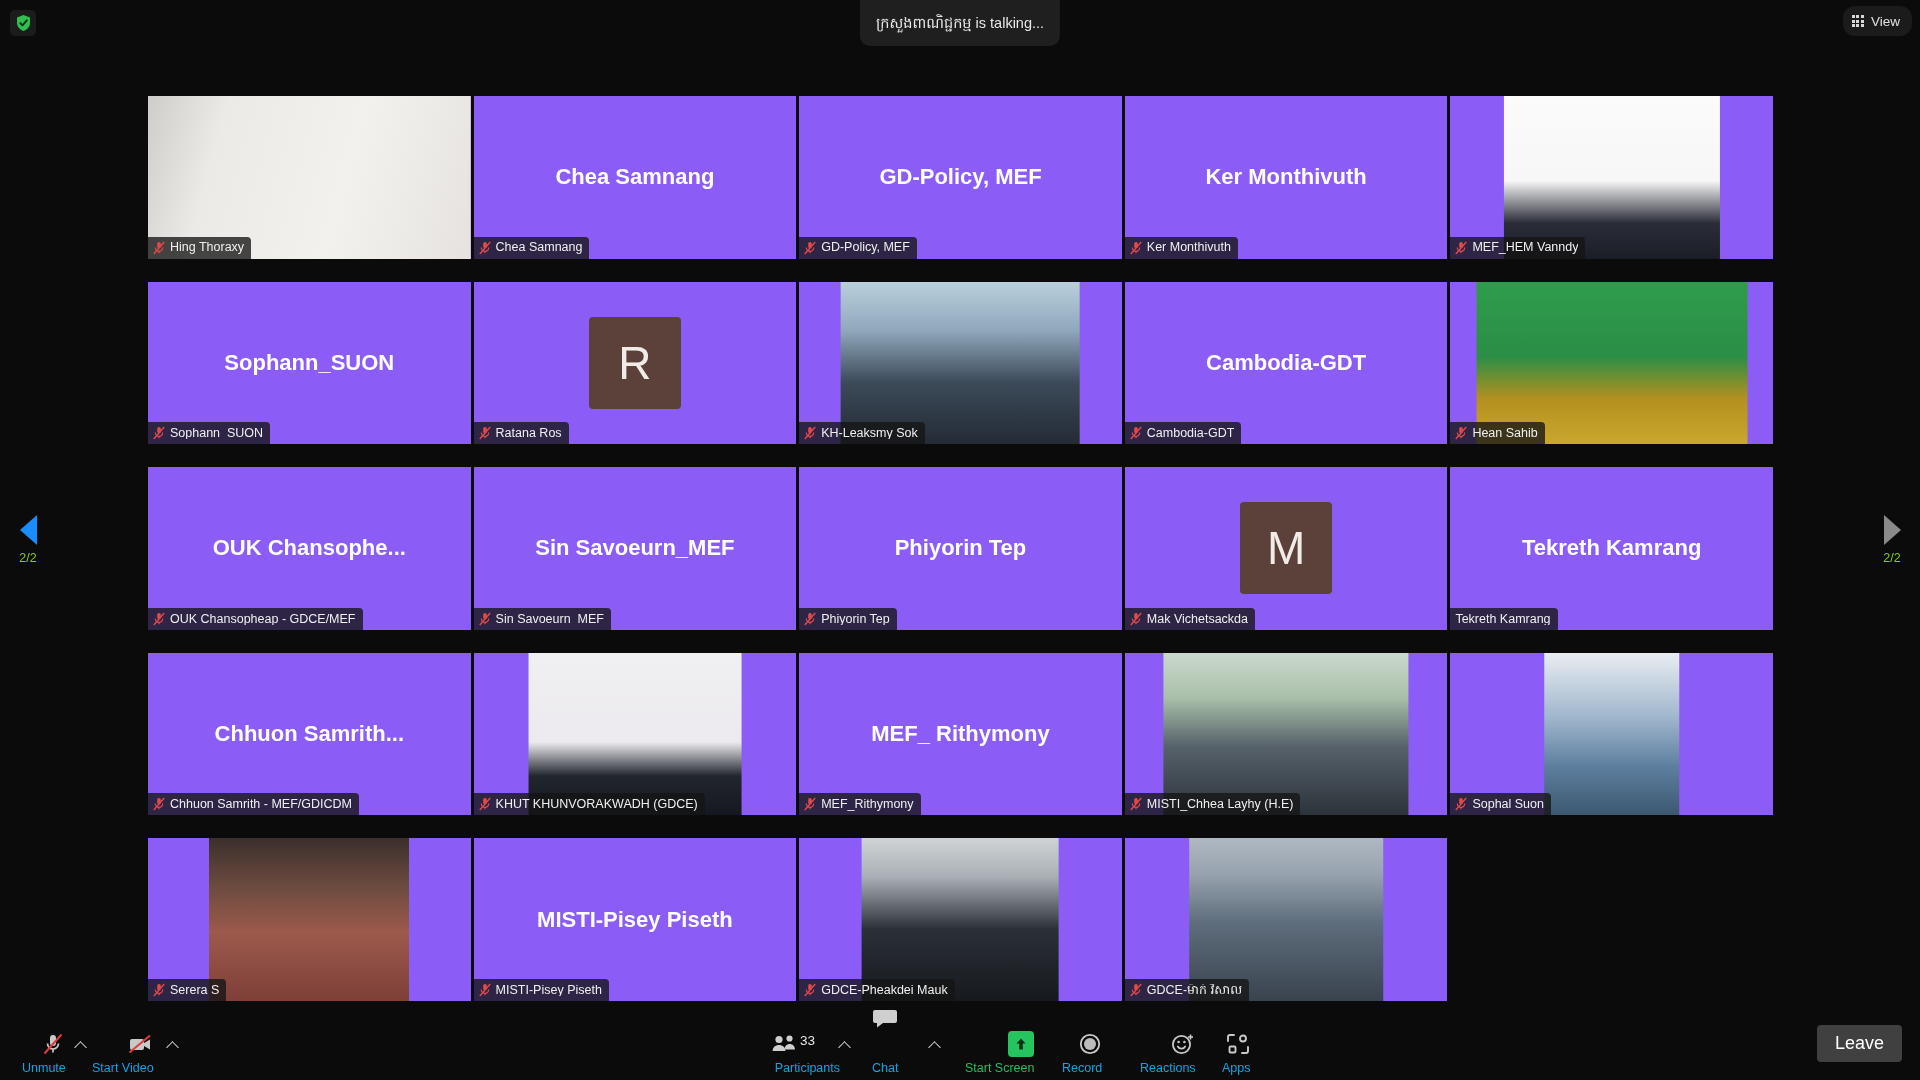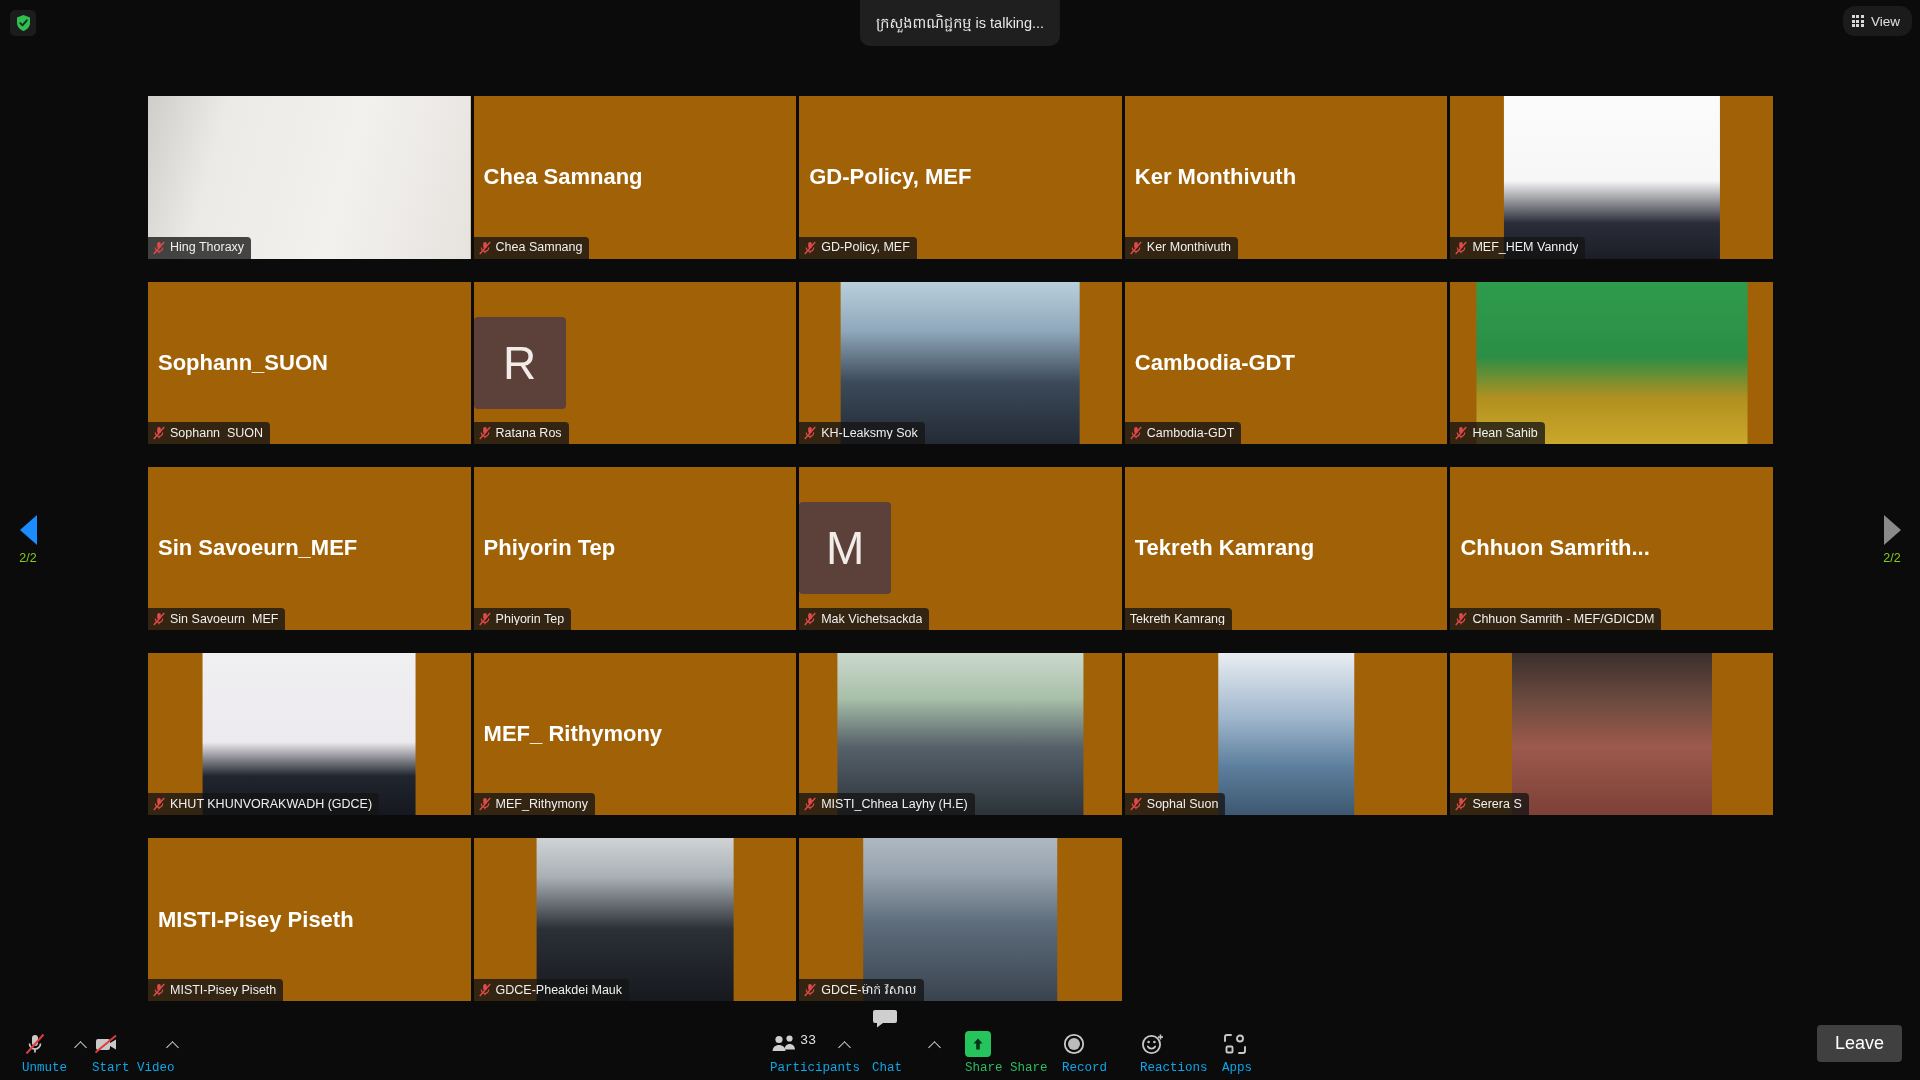--- a/index.html
+++ b/index.html
@@ -123,25 +123,25 @@
     height: 925px;
     display: grid;
     grid-template-columns: repeat(5, 1fr);
     grid-template-rows: repeat(5, 1fr);
     gap: 3px;
     z-index: 10;
   }
 
   .tile {
     position: relative;
-    background: #a16207;
+    background: #8b5cf6;
     overflow: hidden;
     display: flex;
     align-items: center;
-    justify-content: flex-start;
+    justify-content: center;
     margin-top: 20px;
   }
 
   
   .tile-bigname {
     color: #ffffff;
     font-size: 22px;
     font-weight: bold;
     text-align: center;
     padding: 0 10px;
@@ -211,26 +211,25 @@
     height: 76px;
     background: #0b0b0b;
     z-index: 40;
   }
 
   .tb-item {
     position: absolute;
     bottom: 6px;
     display: flex;
     flex-direction: column;
-    align-items: flex-start;
+    align-items: flex-end;
     justify-content: flex-end;
     gap: 5px;
     cursor: pointer;
     height: 56px;
-    font-family: Liberation Mono, monospace;
   }
   .tb-icon {
     height: 26px;
     display: flex;
     align-items: center;
     justify-content: center;
   }
   .tb-label {
     color: #0ea5e9;
     font-size: 12.5px;
@@ -445,20 +444,32 @@
       <span class="mic-muted"><svg width="12" height="14" viewBox="0 0 12 14">
   <rect x="4.2" y="1" width="3.6" height="6.4" rx="1.8" fill="#e24a4a"></rect>
   <path d="M2.3 6.6 a3.7 3.7 0 0 0 7.4 0" stroke="#e24a4a" stroke-width="1.2" fill="none"></path>
   <line x1="6" y1="10" x2="6" y2="12.3" stroke="#e24a4a" stroke-width="1.2"></line>
   <line x1="0.8" y1="13" x2="11.2" y2="1" stroke="#e24a4a" stroke-width="1.4"></line>
 </svg></span>
       <span class="nm">Hean Sahib</span>
     </div>
       </div>
       <div class="tile">
+        <div class="tile-bigname">OUK  Chansophe...</div>
+        <div class="namebar">
+      <span class="mic-muted"><svg width="12" height="14" viewBox="0 0 12 14">
+  <rect x="4.2" y="1" width="3.6" height="6.4" rx="1.8" fill="#e24a4a"></rect>
+  <path d="M2.3 6.6 a3.7 3.7 0 0 0 7.4 0" stroke="#e24a4a" stroke-width="1.2" fill="none"></path>
+  <line x1="6" y1="10" x2="6" y2="12.3" stroke="#e24a4a" stroke-width="1.2"></line>
+  <line x1="0.8" y1="13" x2="11.2" y2="1" stroke="#e24a4a" stroke-width="1.4"></line>
+</svg></span>
+      <span class="nm">OUK Chansopheap - GDCE/MEF</span>
+    </div>
+      </div>
+      <div class="tile">
         <div class="tile-bigname">Sin Savoeurn_MEF</div>
         <div class="namebar">
       <span class="mic-muted"><svg width="12" height="14" viewBox="0 0 12 14">
   <rect x="4.2" y="1" width="3.6" height="6.4" rx="1.8" fill="#e24a4a"></rect>
   <path d="M2.3 6.6 a3.7 3.7 0 0 0 7.4 0" stroke="#e24a4a" stroke-width="1.2" fill="none"></path>
   <line x1="6" y1="10" x2="6" y2="12.3" stroke="#e24a4a" stroke-width="1.2"></line>
   <line x1="0.8" y1="13" x2="11.2" y2="1" stroke="#e24a4a" stroke-width="1.4"></line>
 </svg></span>
       <span class="nm">Sin Savoeurn_MEF</span>
     </div>
@@ -656,21 +667,21 @@
     <div class="caret" style="left:928px;"></div>
 
     <div class="tb-item" style="left:965px;">
       <div class="tb-icon">
         <span class="share-square">
           <svg width="16" height="16" viewBox="0 0 16 16">
             <path d="M8 2.5 L12.5 7.5 H9.8 V13.5 H6.2 V7.5 H3.5 Z" fill="#083018"></path>
           </svg>
         </span>
       </div>
-      <div class="tb-label green">Share Share</div>
+      <div class="tb-label green">Start Screen</div>
     </div>
 
     <div class="tb-item" style="left:1062px;">
       <div class="tb-icon">
         <svg width="24" height="24" viewBox="0 0 24 24">
           <circle cx="12" cy="12" r="9.2" fill="none" stroke="#c9c9c9" stroke-width="1.8"></circle>
           <circle cx="12" cy="12" r="6" fill="#bcbcbc"></circle>
         </svg>
       </div>
       <div class="tb-label">Record</div>

